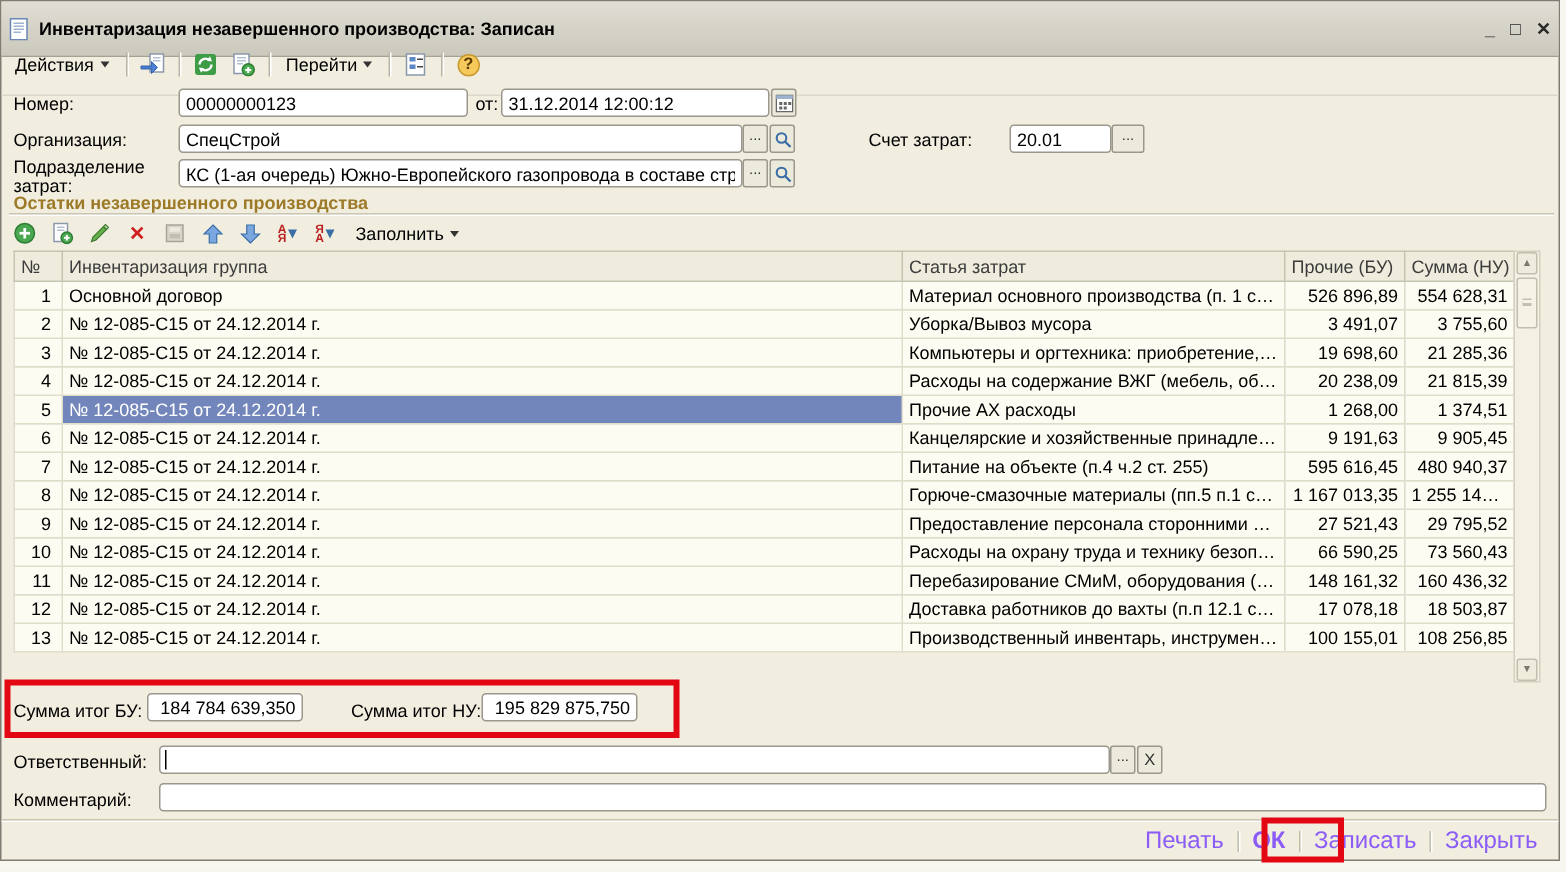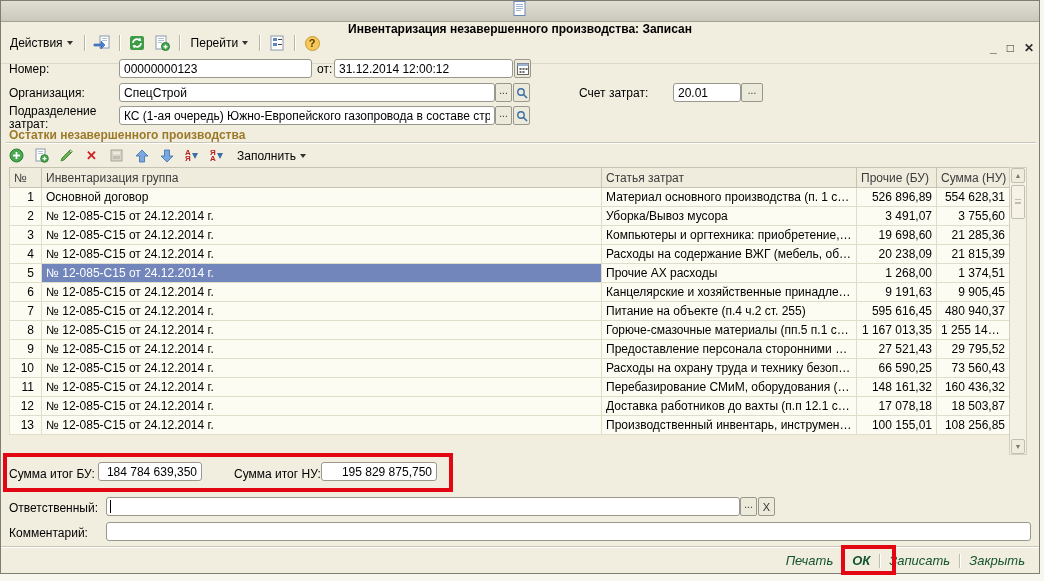--- a/index.html
+++ b/index.html
@@ -1,21 +1,21 @@
 <!DOCTYPE html>
 <html><head>
 <meta charset="utf-8">
 <style>
   *{box-sizing:border-box;margin:0;padding:0;}
   body{margin:0;background:#f7f7f0;font-family:"Liberation Sans",sans-serif;font-size:12px;color:#000;}
   .screen{position:relative;width:1044px;height:581px;overflow:hidden;background:#f7f7f0;}
   .window{position:absolute;left:0;top:0;width:1040px;height:574px;border:1px solid #7f7d72;background:#f1eee0;}
 
   
-  .titlebar{position:absolute;left:0;top:0;right:0;height:21px;background:linear-gradient(#e0ddd4,#cbc8bc);border-bottom:1px solid #a5a295;display:flex;align-items:center;padding:0 5px;gap:6px;flex-direction:column;}
+  .titlebar{position:absolute;left:0;top:0;right:0;height:37px;background:linear-gradient(#e0ddd4,#cbc8bc);border-bottom:1px solid #a5a295;display:flex;align-items:center;padding:0 5px;gap:6px;}
   .title{font-weight:bold;font-size:12px;white-space:nowrap;}
   .win-controls{margin-left:auto;display:flex;gap:10px;align-items:center;color:#2b2b2b;font-weight:bold;font-size:12px;}
   .win-controls span{cursor:default;line-height:12px;}
 
   
   .toolbar{position:absolute;left:0;top:22px;right:0;height:41px;display:flex;align-items:center;padding:0 4px;gap:3px;border-bottom:1px solid #dcd9ca;}
   .tbtn{display:flex;align-items:center;gap:4px;padding:2px 5px;border-radius:2px;white-space:nowrap;}
   .ibtn{display:flex;align-items:center;justify-content:center;width:22px;height:20px;border-radius:2px;}
   .tsep{width:1px;height:16px;background:#b8b5a6;box-shadow:1px 0 0 #fff;margin:0 3px;}
   .caret-down{width:0;height:0;border-left:3px solid transparent;border-right:3px solid transparent;border-top:4px solid #333;}
@@ -51,21 +51,21 @@
   .vscroll{position:absolute;left:1008px;top:166px;width:18px;height:288px;background:#f3f1e4;border:1px solid #d3d0bf;}
   .sbtn{position:absolute;left:1px;width:14px;height:15px;background:#f0ecdd;border:1px solid #c2bfae;border-radius:2px;display:flex;align-items:center;justify-content:center;font-size:7px;color:#7a7a6a;}
   .sthumb{position:absolute;left:1px;top:17px;width:14px;height:34px;background:#f6f3e6;border:1px solid #c2bfae;border-radius:2px;}
   .sthumb i{display:block;margin:13px 3px 0 3px;border-top:1px solid #c2bfae;box-shadow:0 2px 0 #c2bfae;height:3px;}
 
   
   .ann{position:absolute;border:4px solid #e30613;pointer-events:none;z-index:9;}
 
   
   .btnbar{position:absolute;right:5px;top:548px;height:23px;display:flex;align-items:center;}
-  .flatbtn{padding:2px 9px;color:#14532d;font-size:13px;white-space:nowrap;font-style:italic;}
+  .flatbtn{padding:2px 9px;color:#8b5cf6;font-size:16px;white-space:nowrap;}
   .flatbtn.bold{font-weight:bold;}
   .bsep{width:1px;height:14px;background:#c0bdad;box-shadow:1px 0 0 #fff;}
   .hsep{position:absolute;left:0;top:545px;width:1038px;height:1px;background:#c9c6b6;box-shadow:0 1px 0 #fff;}
 
   .caret{position:absolute;width:1px;height:13px;background:#000;}
   svg{display:block;}
 </style>
 </head>
 <body>
 
@@ -395,21 +395,21 @@
       <span class="sbtn" style="top:0;">▲</span>
       <div class="sthumb">
           <i></i>
         </div>
       <span class="sbtn" style="bottom:0;">▼</span>
     </div>
 
     <span class="lbl" style="left:8px;top:466px;">Сумма итог БУ:</span>
     <input class="fld num-right" style="left: 97px; top: 461px; width: 104px;" value="184 784 639,350">
     <span class="lbl" style="left:233px;top:466px;">Сумма итог НУ:</span>
-    <input class="fld num-right" style="left: 320px; top: 461px; width: 116px;" value="195 829 875,750">
+    <input class="fld num-right" style="left: 320px; top: 461px; width: 104px;" value="195 829 875,750">
     <div class="ann" style="left:2px;top:452px;width:450px;height:39px;"></div>
 
     <span class="lbl" style="left:8px;top:500px;">Ответственный:</span>
     <input class="fld" style="left: 105px; top: 496px; width: 634px;" value="">
     <span class="caret" style="left:109px;top:499px;"></span>
     <span class="mini" style="left:739px;top:496px;">...</span>
     <span class="mini" style="left:757px;top:496px;padding-bottom:0;font-size:11px;">X</span>
 
     <span class="lbl" style="left:8px;top:525px;">Комментарий:</span>
     <input class="fld" style="left: 105px; top: 521px; width: 925px;" value="">

